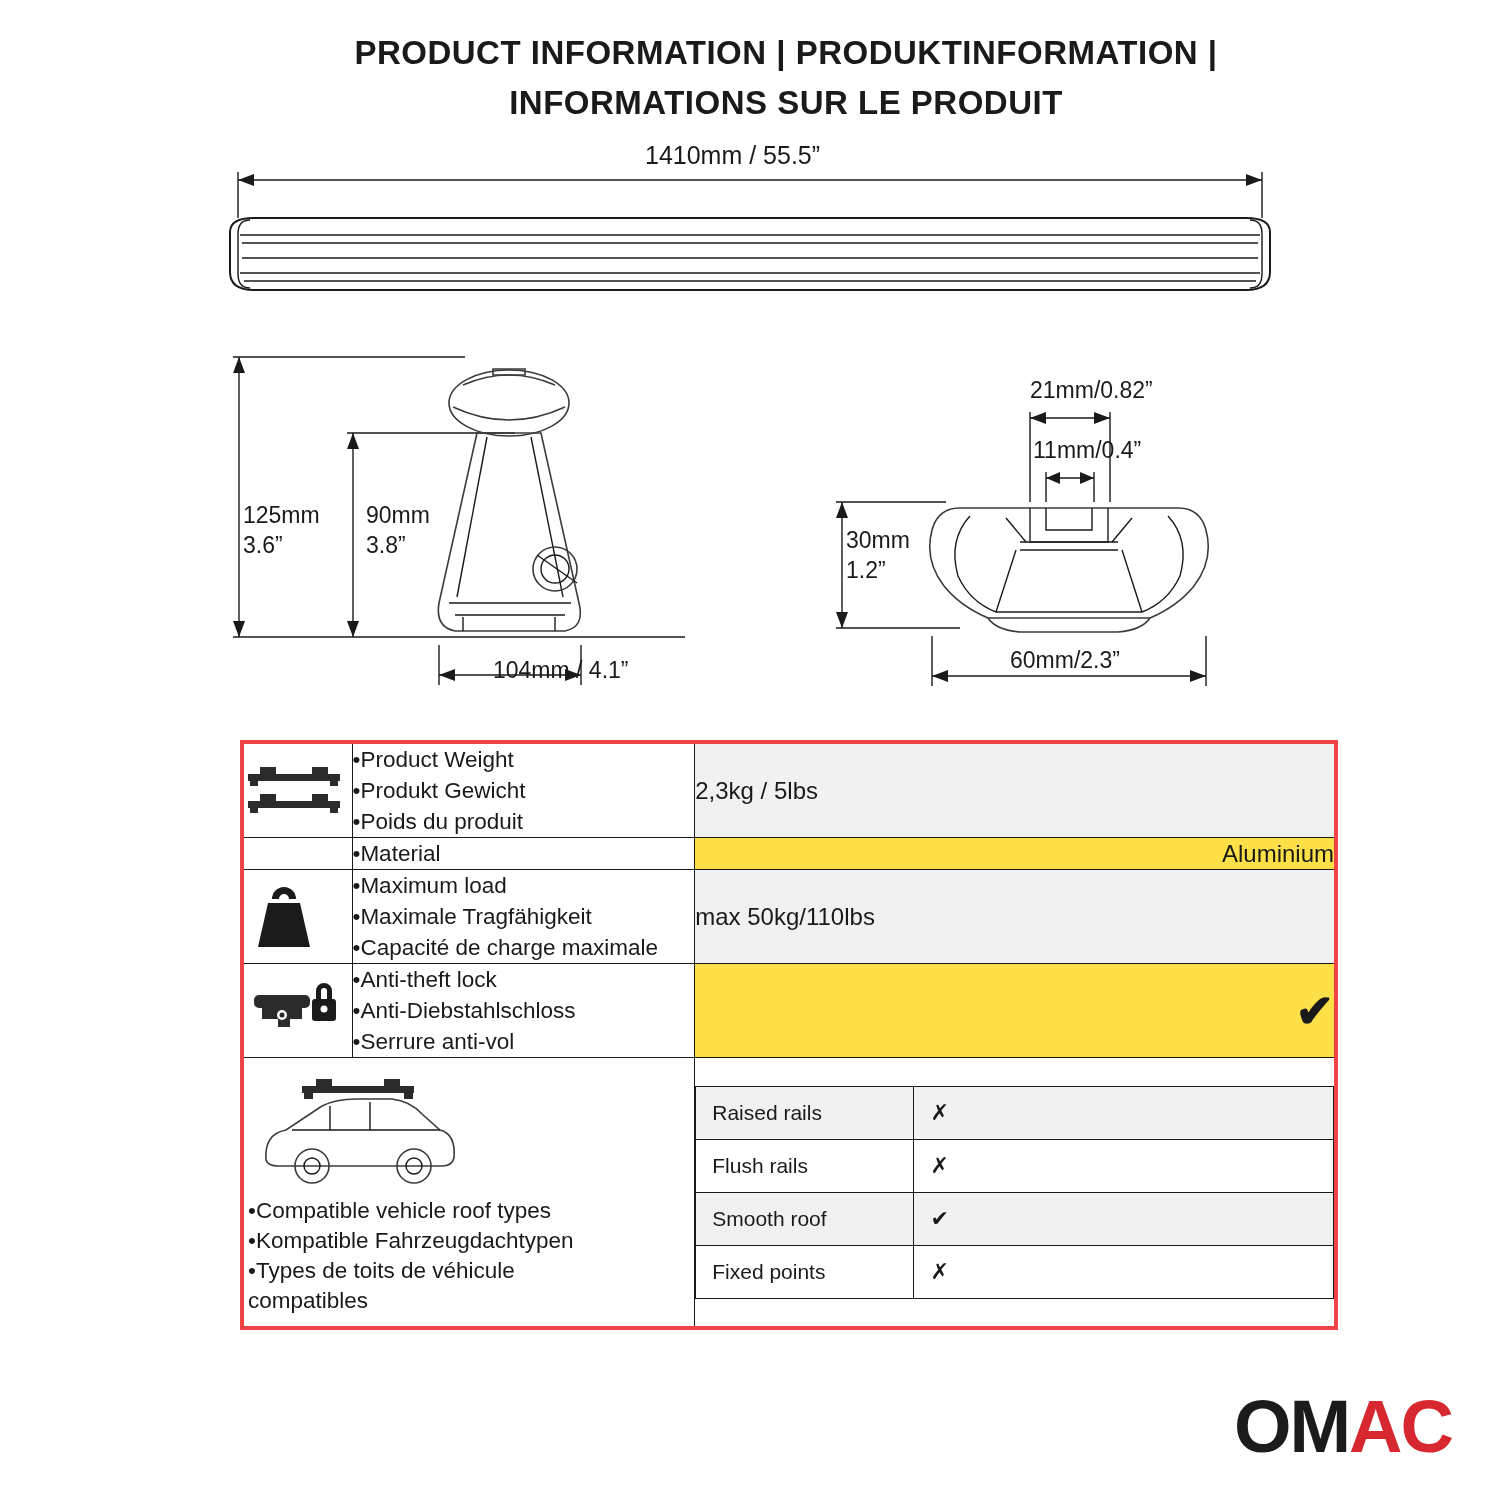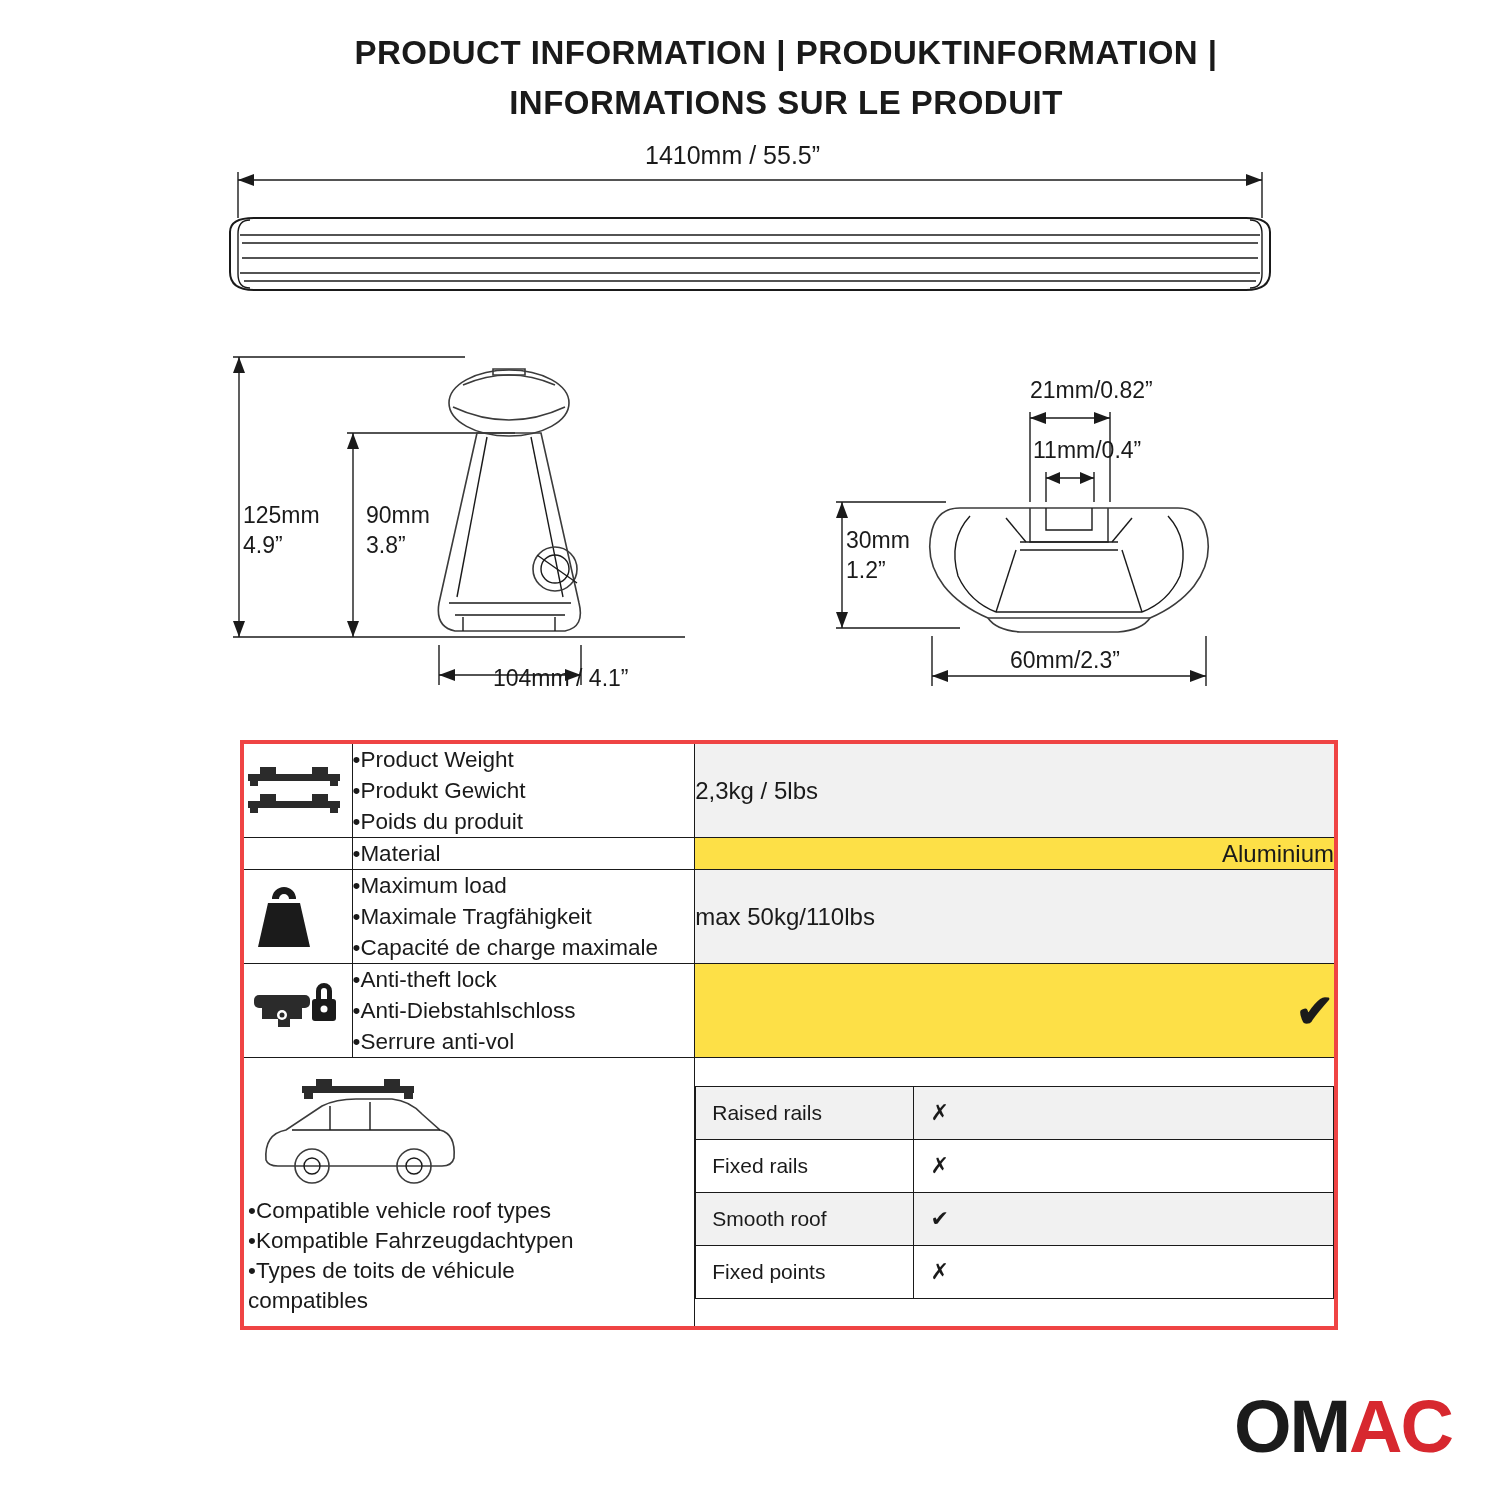--- a/index.html
+++ b/index.html
@@ -180,24 +180,24 @@
     <path class="ln-thin" d="M312,210 L352,238"></path>
 
     <line class="ln-thin" x1="214" y1="300" x2="214" y2="340"></line>
     <line class="ln-thin" x1="356" y1="300" x2="356" y2="340"></line>
     <line class="ln-thin" x1="214" y1="330" x2="356" y2="330"></line>
     <polygon points="214,330 230,324 230,336" fill="#1a1a1a"></polygon>
     <polygon points="356,330 340,324 340,336" fill="#1a1a1a"></polygon>
   </svg>
 </div>
 <div class="dim-label" style="left:243px; top:500px; width:120px;">125mm
-4.9”</div>
+3.6”</div>
 <div class="dim-label" style="left:366px; top:500px; width:120px;">90mm
 3.8”</div>
-<div class="dim-label" style="left:493px; top:655px;margin-top:8px;">104mm / 4.1”</div>
+<div class="dim-label" style="left:493px; top:655px;">104mm / 4.1”</div>
 
 <div style="position:absolute; left:820px; top:390px; width:480px; height:320px;">
   <svg width="480" height="320" viewBox="0 0 480 320">
 
     <line class="ln-thin" x1="210" y1="28" x2="290" y2="28"></line>
     <polygon points="210,28 226,22 226,34" fill="#1a1a1a"></polygon>
     <polygon points="290,28 274,22 274,34" fill="#1a1a1a"></polygon>
     <line class="ln-thin" x1="210" y1="22" x2="210" y2="112"></line>
     <line class="ln-thin" x1="290" y1="22" x2="290" y2="112"></line>
 
@@ -349,21 +349,21 @@
         </div>
       </td>
       <td colspan="2" style="padding:0;margin-left:14px;">
         <table class="sub-table">
           <tbody>
             <tr class="row-shade">
               <td class="name">Raised rails</td>
               <td class="mark">✗</td>
             </tr>
             <tr class="row-plain">
-              <td class="name">Fixed rails</td>
+              <td class="name">Flush rails</td>
               <td class="mark">✗</td>
             </tr>
             <tr class="row-shade">
               <td class="name">Smooth roof</td>
               <td class="mark">✔</td>
             </tr>
             <tr class="row-plain">
               <td class="name">Fixed points</td>
               <td class="mark">✗</td>
             </tr>

